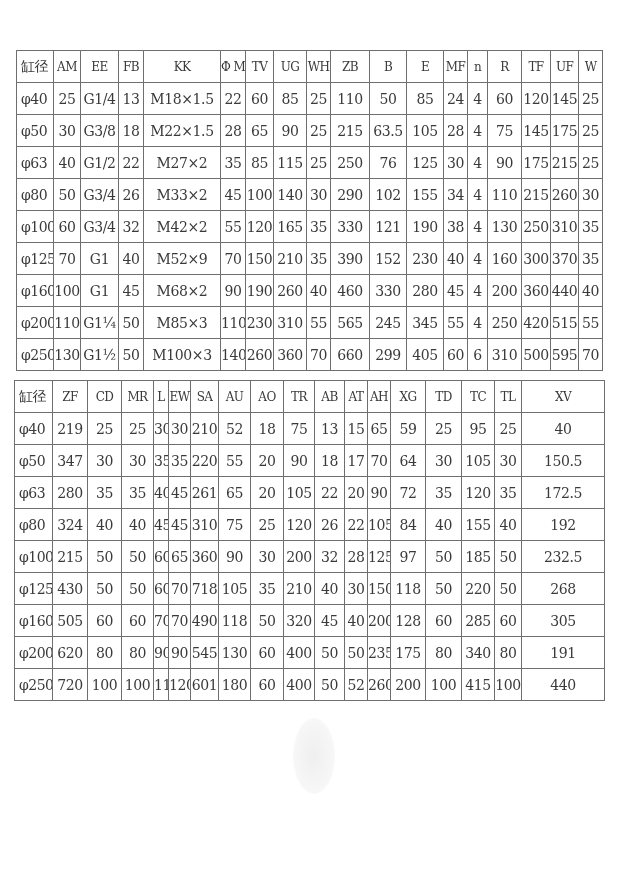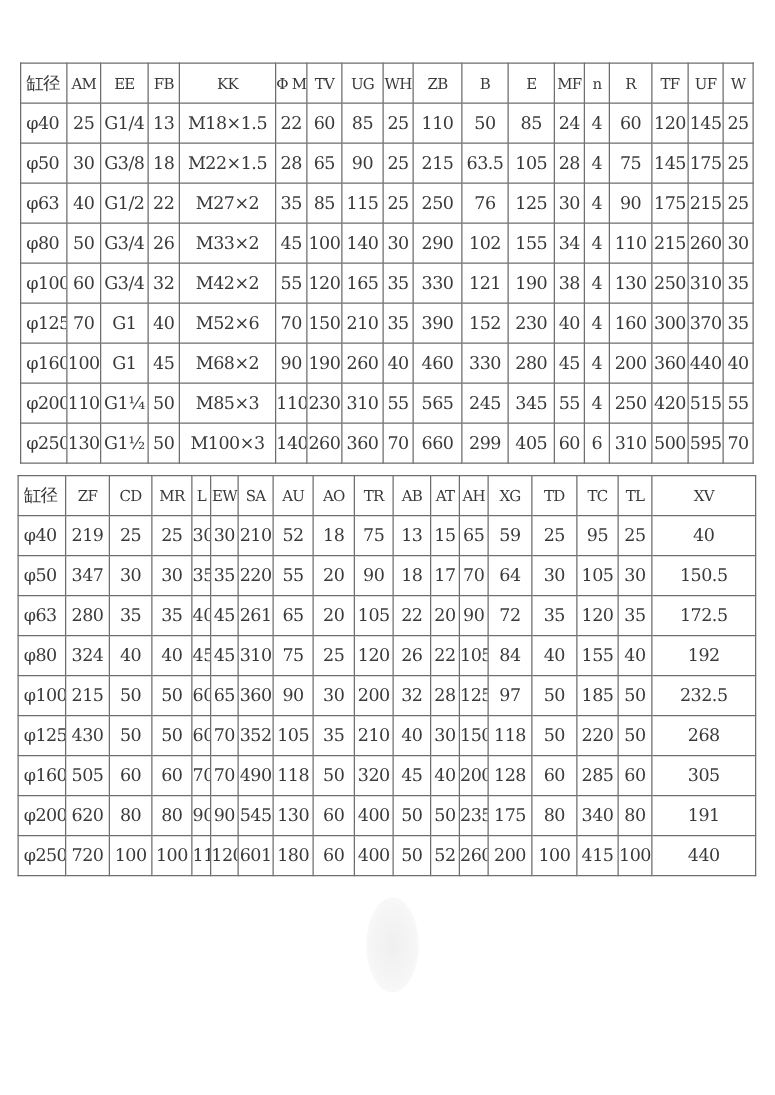--- a/index.html
+++ b/index.html
@@ -169,21 +169,21 @@
         <td>130</td>
         <td>250</td>
         <td>310</td>
         <td>35</td>
       </tr>
       <tr>
         <td class="bore">φ125</td>
         <td>70</td>
         <td>G1</td>
         <td>40</td>
-        <td>M52×6</td>
+        <td>M52×9</td>
         <td>70</td>
         <td>150</td>
         <td>210</td>
         <td>35</td>
         <td>390</td>
         <td>152</td>
         <td>230</td>
         <td>40</td>
         <td>4</td>
         <td>160</td>
@@ -396,21 +396,21 @@
         <td>50</td>
         <td>232.5</td>
       </tr>
       <tr>
         <td class="bore">φ125</td>
         <td>430</td>
         <td>50</td>
         <td>50</td>
         <td>60</td>
         <td>70</td>
-        <td>352</td>
+        <td>718</td>
         <td>105</td>
         <td>35</td>
         <td>210</td>
         <td>40</td>
         <td>30</td>
         <td>150</td>
         <td>118</td>
         <td>50</td>
         <td>220</td>
         <td>50</td>

